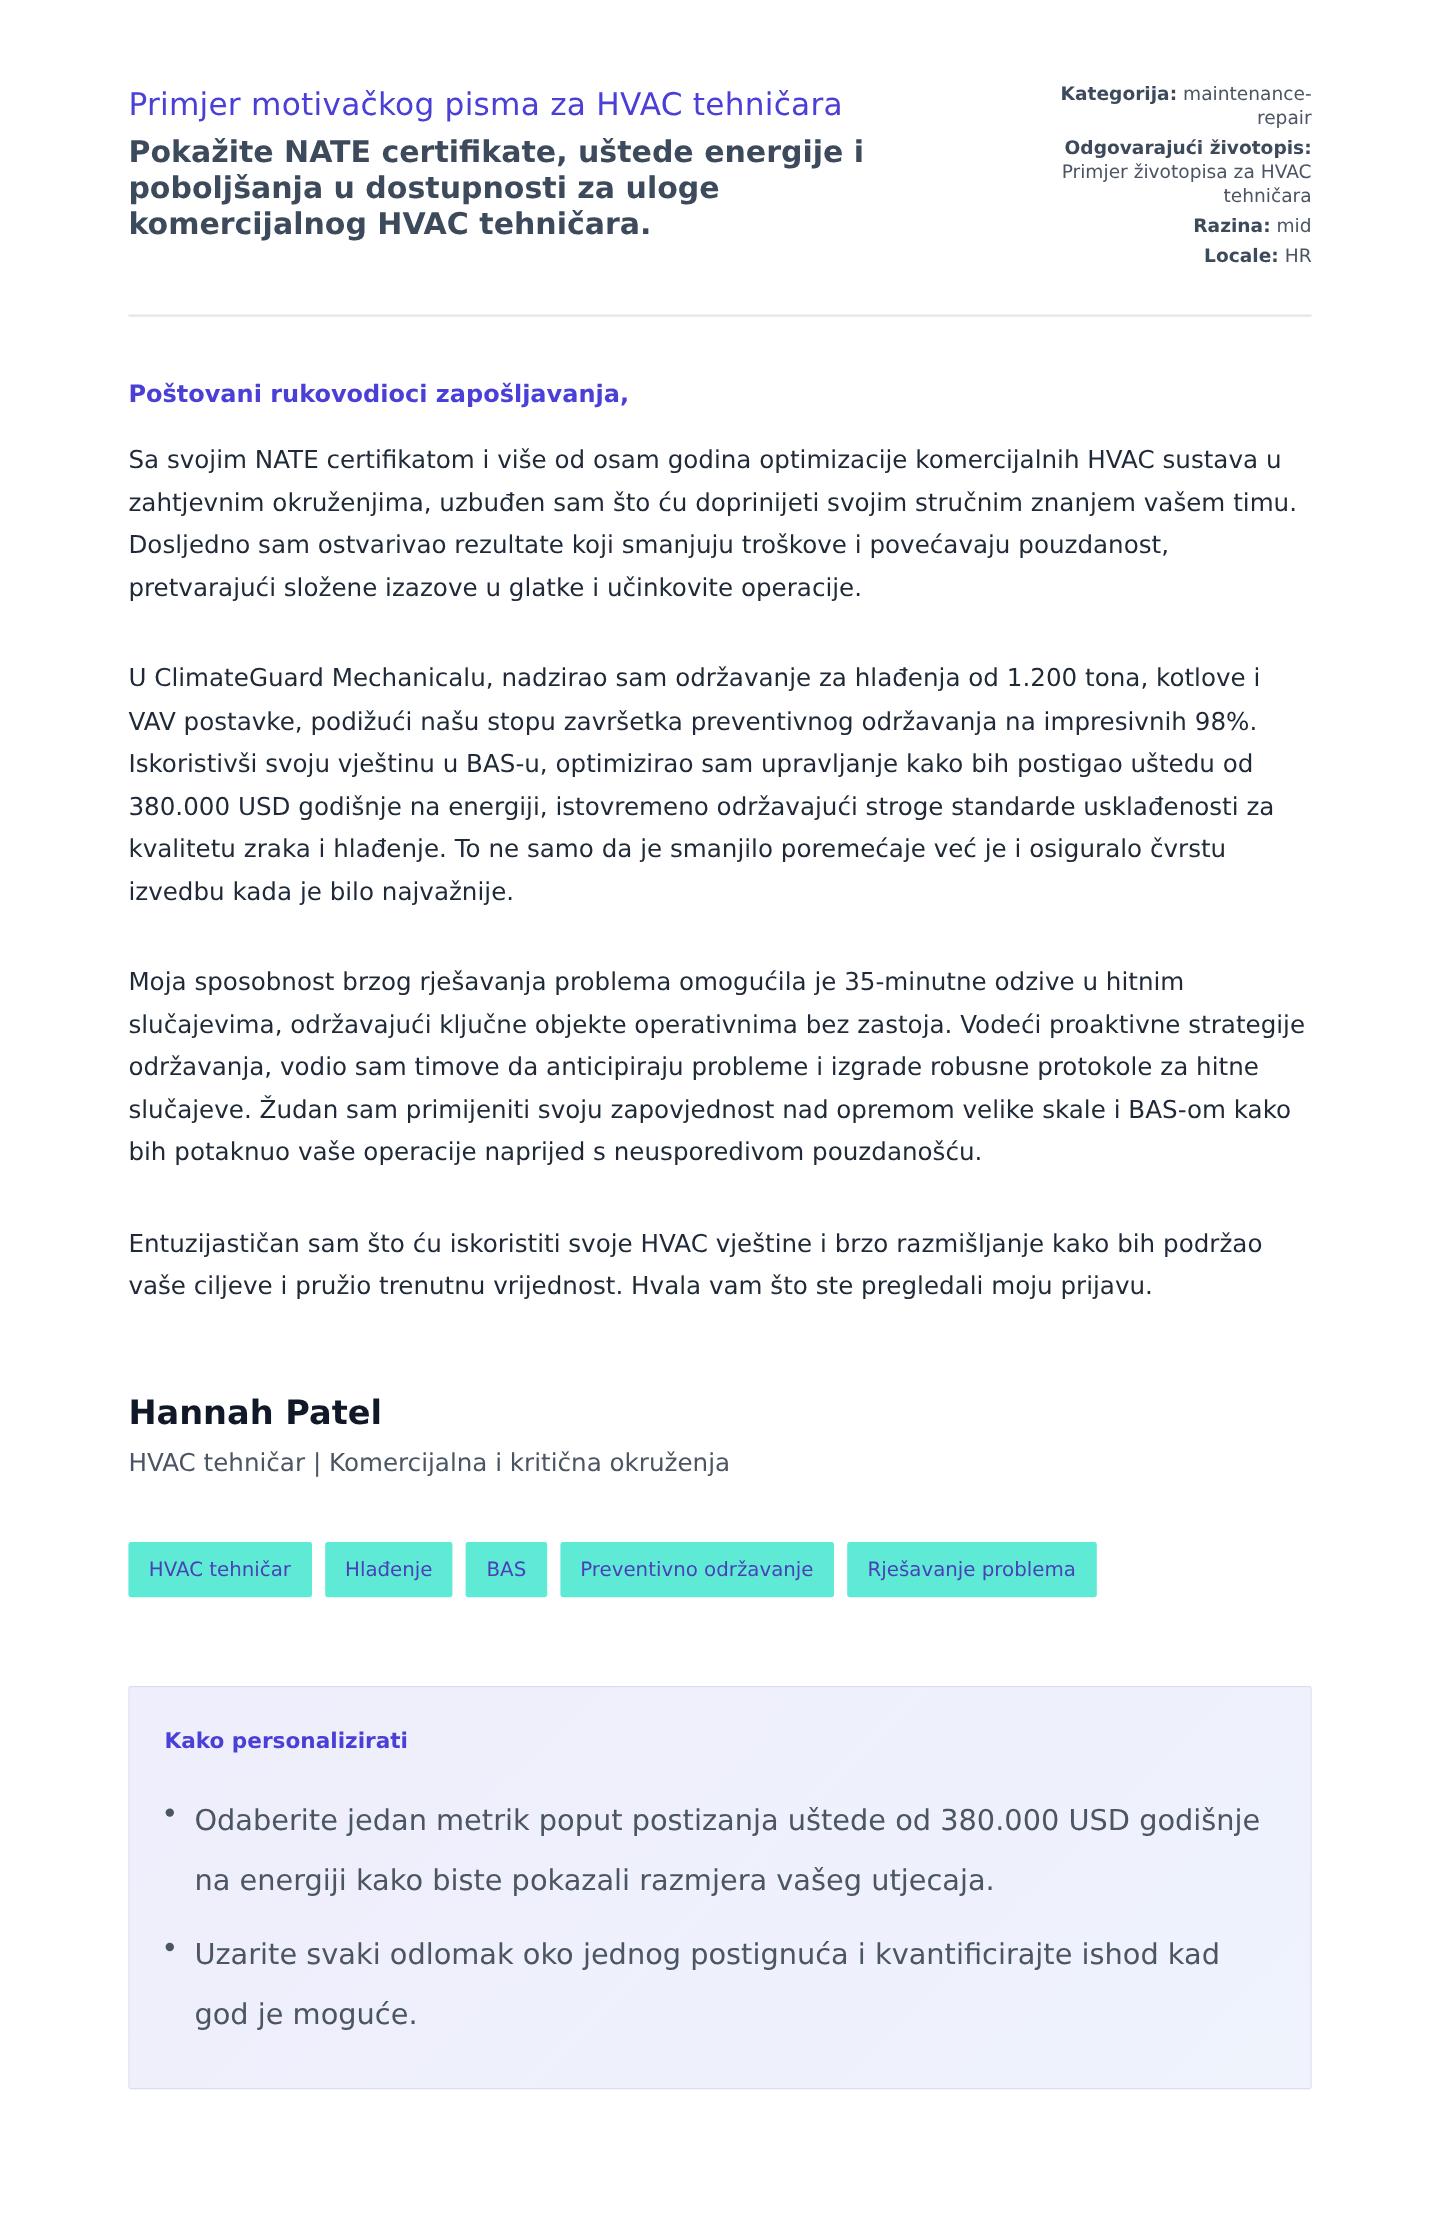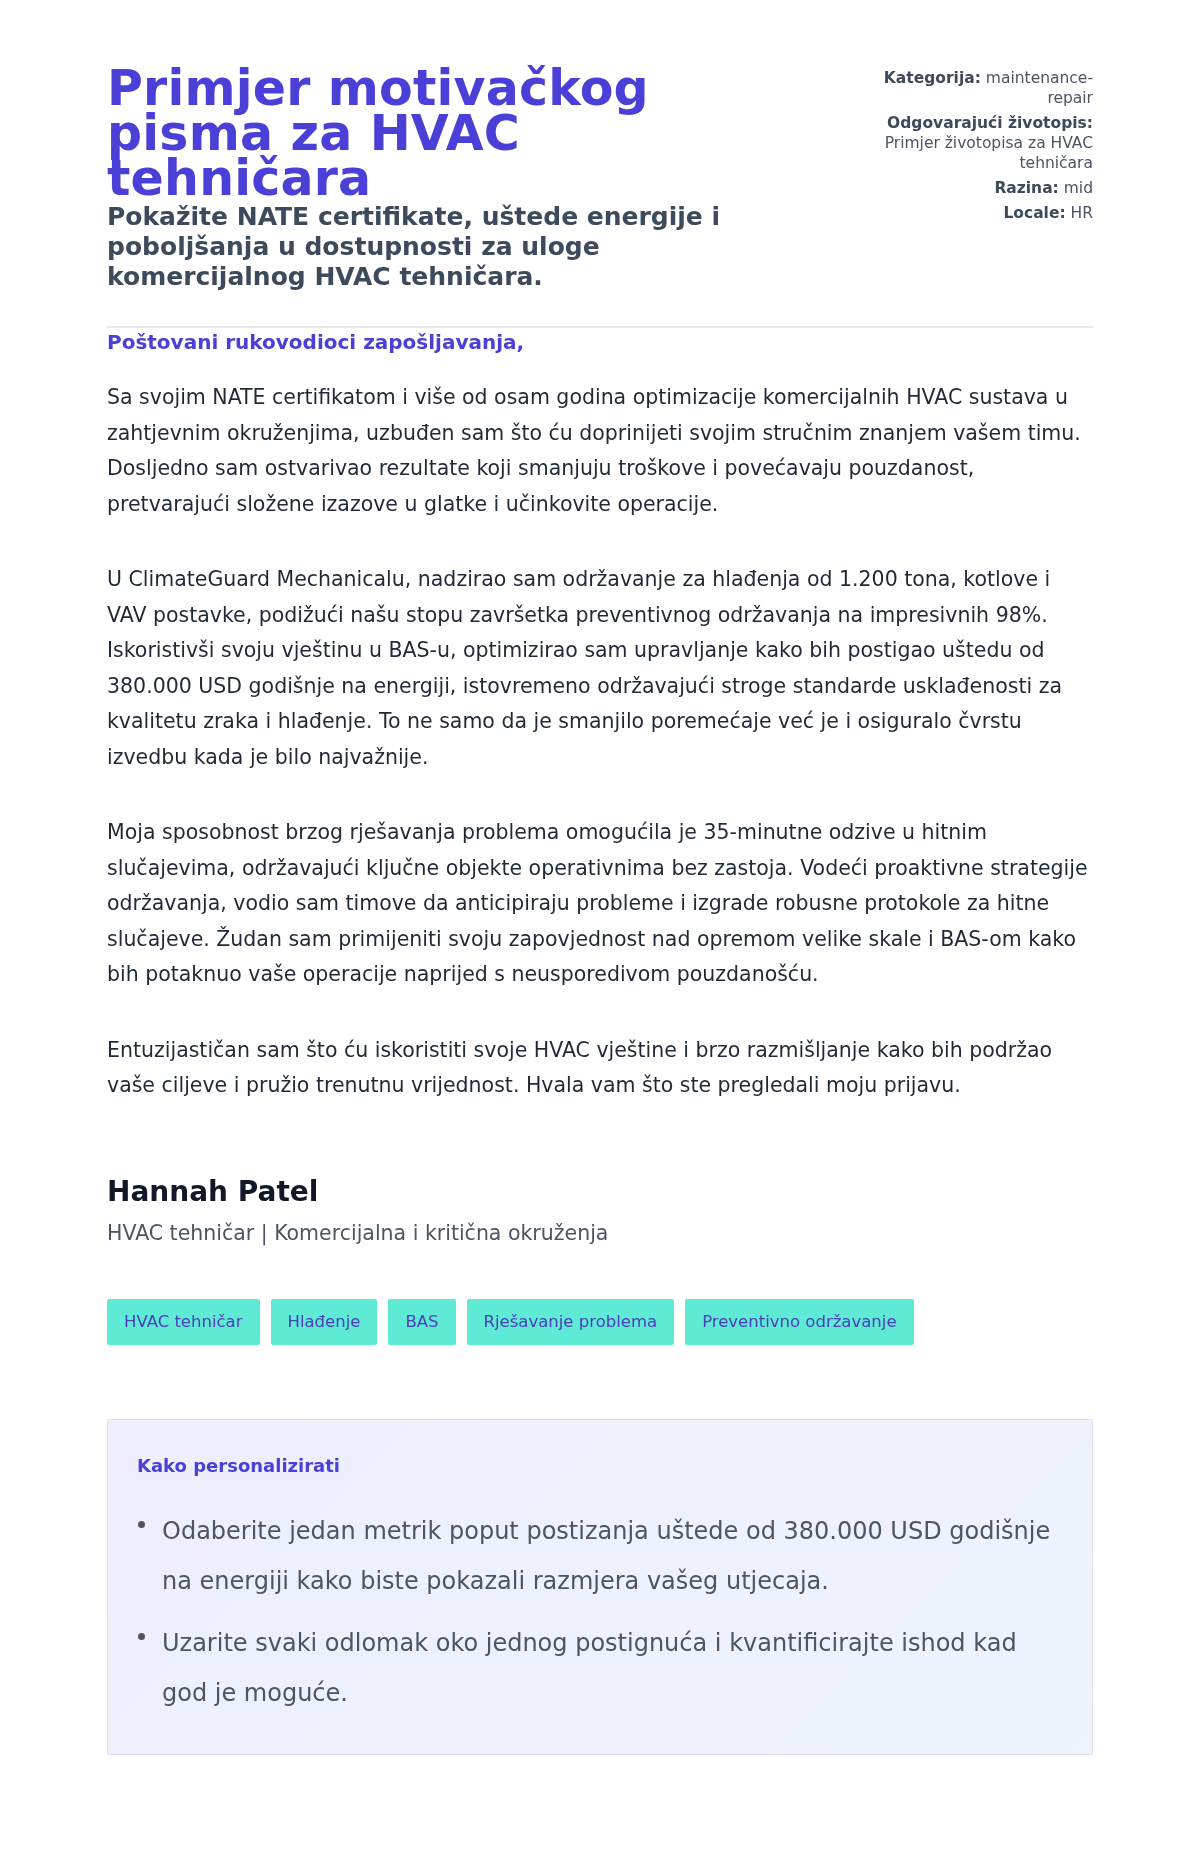--- a/index.html
+++ b/index.html
@@ -16,23 +16,23 @@
     }
     .header {
       display: flex;
       justify-content: space-between;
       align-items: flex-start;
       padding-bottom: 34px;
       border-bottom: 2px solid #e5e7eb;
     }
     .header-left { width: 690px; }
     .title {
-      font-size: 49px;
+      font-size: 26px;
       line-height: 45px;
-      font-weight: bold;
+      font-weight: normal;
       color: #4f46e5;
       color: #4a3fd6;
       letter-spacing: 0.2px;
     }
     .subtitle {
       font-size: 25px;
       line-height: 30px;
       font-weight: bold;
       color: #3d4a5c;
       margin-top: 1px;
@@ -41,20 +41,21 @@
       width: 230px;
       text-align: right;
       font-size: 15.5px;
       line-height: 20px;
       color: #4b5563;
       padding-top: 2px;
     }
     .meta-item { margin-bottom: 5px; }
     .meta-label { font-weight: bold; color: #3d4a5c; }
     .greeting {
+      margin-top: 50px;
       font-size: 20px;
       font-weight: bold;
       color: #4a3fd6;
       line-height: 28px;
     }
     .para {
       margin-top: 24px;
       font-size: 20.5px;
       line-height: 35.5px;
       color: #1f2937;
@@ -165,22 +166,22 @@
     <div class="sig">
       <div class="sig-name">Hannah Patel</div>
       <div class="sig-title">HVAC tehničar | Komercijalna i kritična okruženja</div>
     </div>
   </section>
 
   <div class="tags">
     <span class="tag">HVAC tehničar</span>
     <span class="tag">Hlađenje</span>
     <span class="tag">BAS</span>
+    <span class="tag">Preventivno održavanje</span>
     <span class="tag">Rješavanje problema</span>
-    <span class="tag">Preventivno održavanje</span>
   </div>
 
   <aside class="tips">
     <h2 class="tips-title">Kako personalizirati</h2>
     <ul class="tips-list">
       <li>
         <span class="bullet"></span>
         <span>Odaberite jedan metrik poput postizanja uštede od 380.000 USD godišnje na energiji kako biste pokazali razmjera vašeg utjecaja.</span>
       </li>
       <li>

